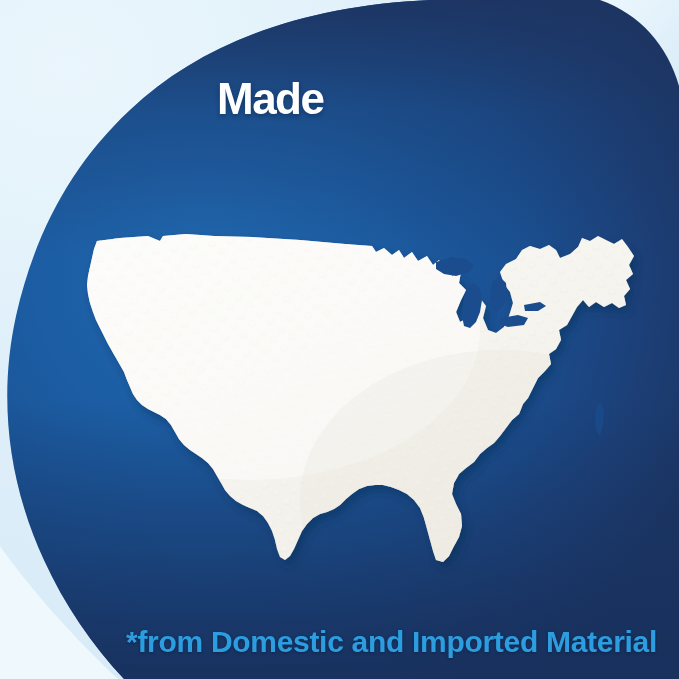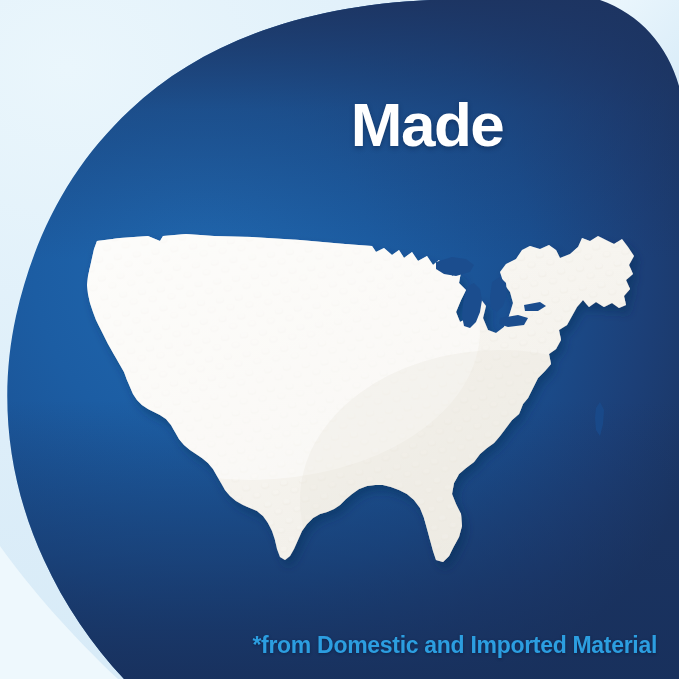--- a/index.html
+++ b/index.html
@@ -50,42 +50,42 @@
     width: 679px;
     height: 679px;
   }
 
   
   .headline {
     position: absolute;
     right: 42px;
     top: 34px;
     width: 420px;
-    text-align: center;
+    text-align: left;
     color: #ffffff;
     font-weight: bold;
-    font-size: 62px;
+    font-size: 44px;
     line-height: 0.98;
     letter-spacing: -1.5px;
     text-shadow: 0 2px 5px rgba(5, 22, 52, 0.40);
     white-space: pre-line;
   }
   .headline .l1 { display: block; }
   .headline .l2 { display: block; }
 
   
   .footnote {
     position: absolute;
     left: 0;
     right: 22px;
     bottom: 20px;
     text-align: right;
     color: #2c9ee0;
     font-weight: bold;
-    font-size: 23px;
+    font-size: 30px;
     letter-spacing: -0.3px;
     text-shadow: 0 1px 3px rgba(4, 20, 48, 0.45);
   }
 </style>
 </head>
 <body>
 
 <div id="stage">
 
   <div class="bg-wash"></div>

